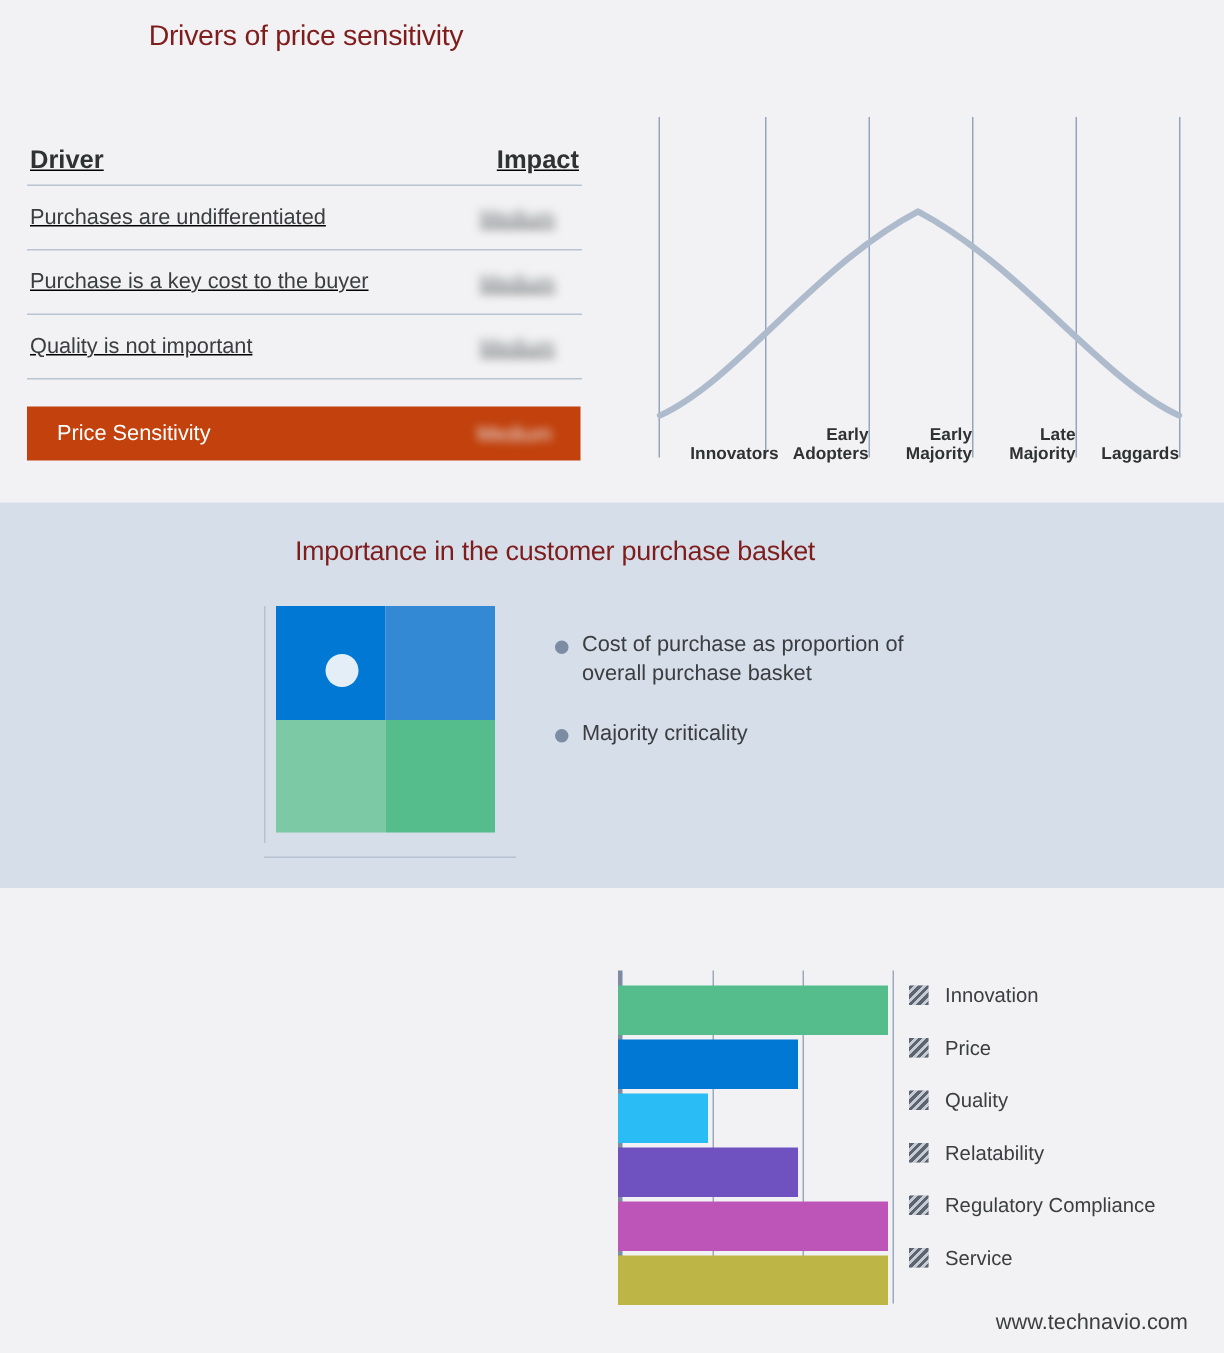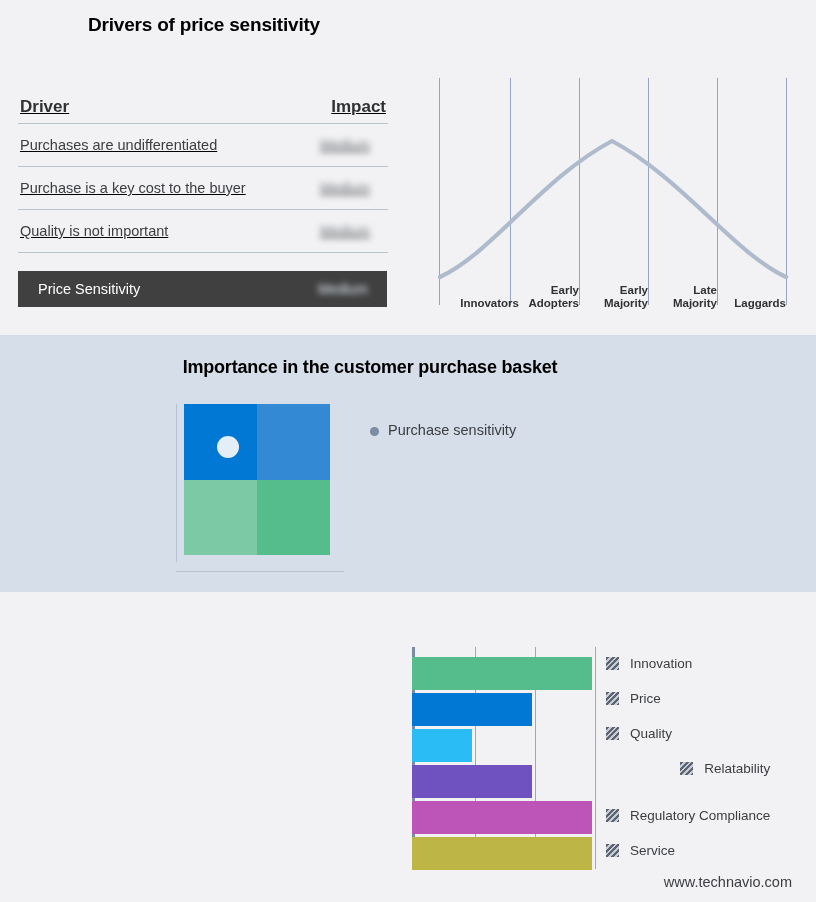--- a/index.html
+++ b/index.html
@@ -26,22 +26,22 @@
     width: 816px;
   }
   .band-top    { top: 0;   height: 335px; background: #f2f2f4; }
   .band-middle { top: 335px; height: 257px; background: #d5dee9; }
   .band-bottom { top: 592px; height: 310px; background: #f2f2f4; }
 
   
   .panel-title {
     position: absolute;
     text-align: center;
-    font-weight: bold;
-    color: #000000;
+    font-weight: normal;
+    color: #7f1d1d;
     letter-spacing: -0.2px;
   }
 
   
   #panel-drivers { position: absolute; left: 0; top: 0; width: 408px; height: 335px; }
   #drivers-title { left: 0; top: 14px; width: 408px; font-size: 19px; }
 
   #drivers-table {
     position: absolute;
     left: 18px;
@@ -84,21 +84,21 @@
     user-select: none;
   }
   .dr-head .dr-impact { filter: none; text-align: right; }
 
   #dr-highlight {
     position: absolute;
     left: 18px;
     top: 271px;
     width: 369px;
     height: 36px;
-    background: #404040;
+    background: #c2410c;
     display: flex;
     align-items: center;
     justify-content: space-between;
     box-sizing: border-box;
     padding: 0 3px 0 20px;
   }
   #dr-highlight .dr-driver {
     font-size: 14.5px;
     color: #ffffff;
   }
@@ -341,21 +341,25 @@
         <div style="background:#3389d4;"></div>
         <div style="background:#7cc9a5;"></div>
         <div style="background:#55bd8b;"></div>
         <div id="quad-dot"></div>
       </div>
     </div>
 
     <div id="basket-legend">
       <div class="bl-item">
         <span class="bl-dot"></span>
-        <span class="bl-text">Purchase sensitivity</span>
+        <span class="bl-text">Cost of purchase as proportion of overall purchase basket</span>
+      </div>
+      <div class="bl-item">
+        <span class="bl-dot"></span>
+        <span class="bl-text">Majority criticality</span>
       </div>
     </div>
   </div>
 
 
   <div id="panel-criteria">
 
     <div class="hbar-chart" style="left:4px; top:55px; width:182px; height:222px;">
       <div class="hbar-plot" style="width:182px;">
         <div class="hbar-grid" style="left:60px;"></div>
@@ -378,21 +382,21 @@
         <span class="cl-text">Innovation</span>
       </div>
       <div class="cl-item" style="margin-bottom:20px;">
         <span class="cl-swatch"></span>
         <span class="cl-text">Price</span>
       </div>
       <div class="cl-item" style="margin-bottom:20px;">
         <span class="cl-swatch"></span>
         <span class="cl-text">Quality</span>
       </div>
-      <div class="cl-item" style="margin-bottom:32px;justify-content:flex-end;">
+      <div class="cl-item" style="margin-bottom:20px;">
         <span class="cl-swatch"></span>
         <span class="cl-text">Relatability</span>
       </div>
       <div class="cl-item" style="margin-bottom:20px;">
         <span class="cl-swatch"></span>
         <span class="cl-text">Regulatory Compliance</span>
       </div>
       <div class="cl-item">
         <span class="cl-swatch"></span>
         <span class="cl-text">Service</span>

